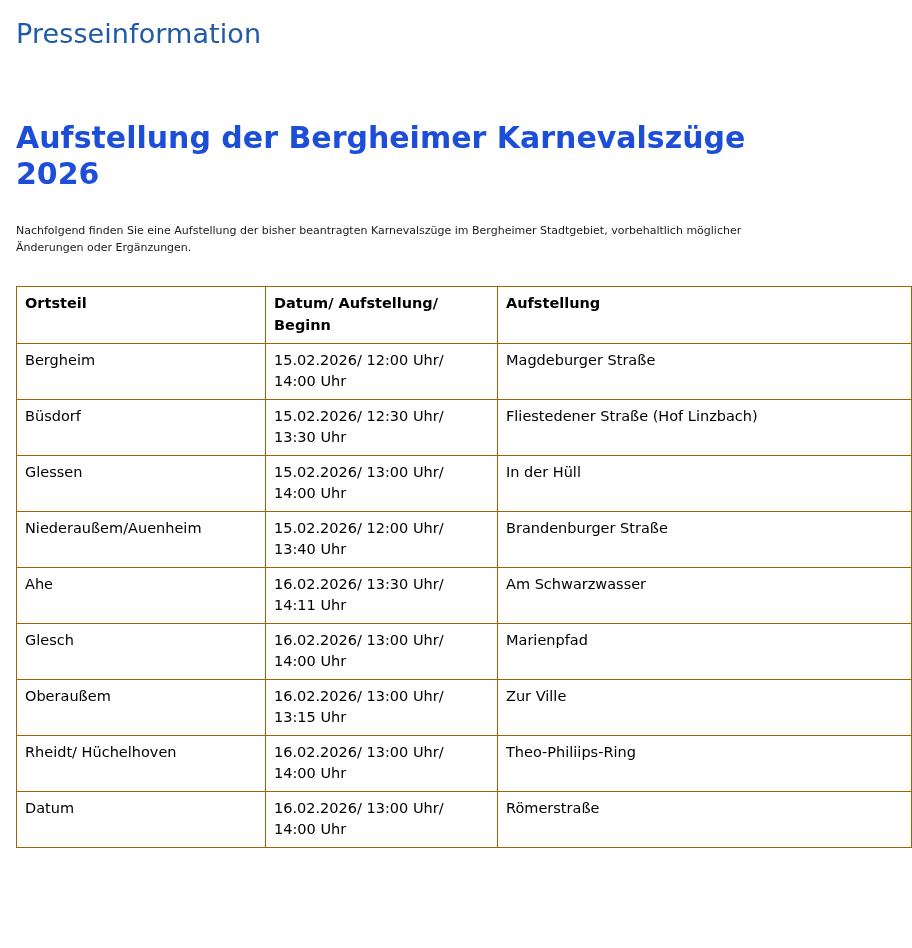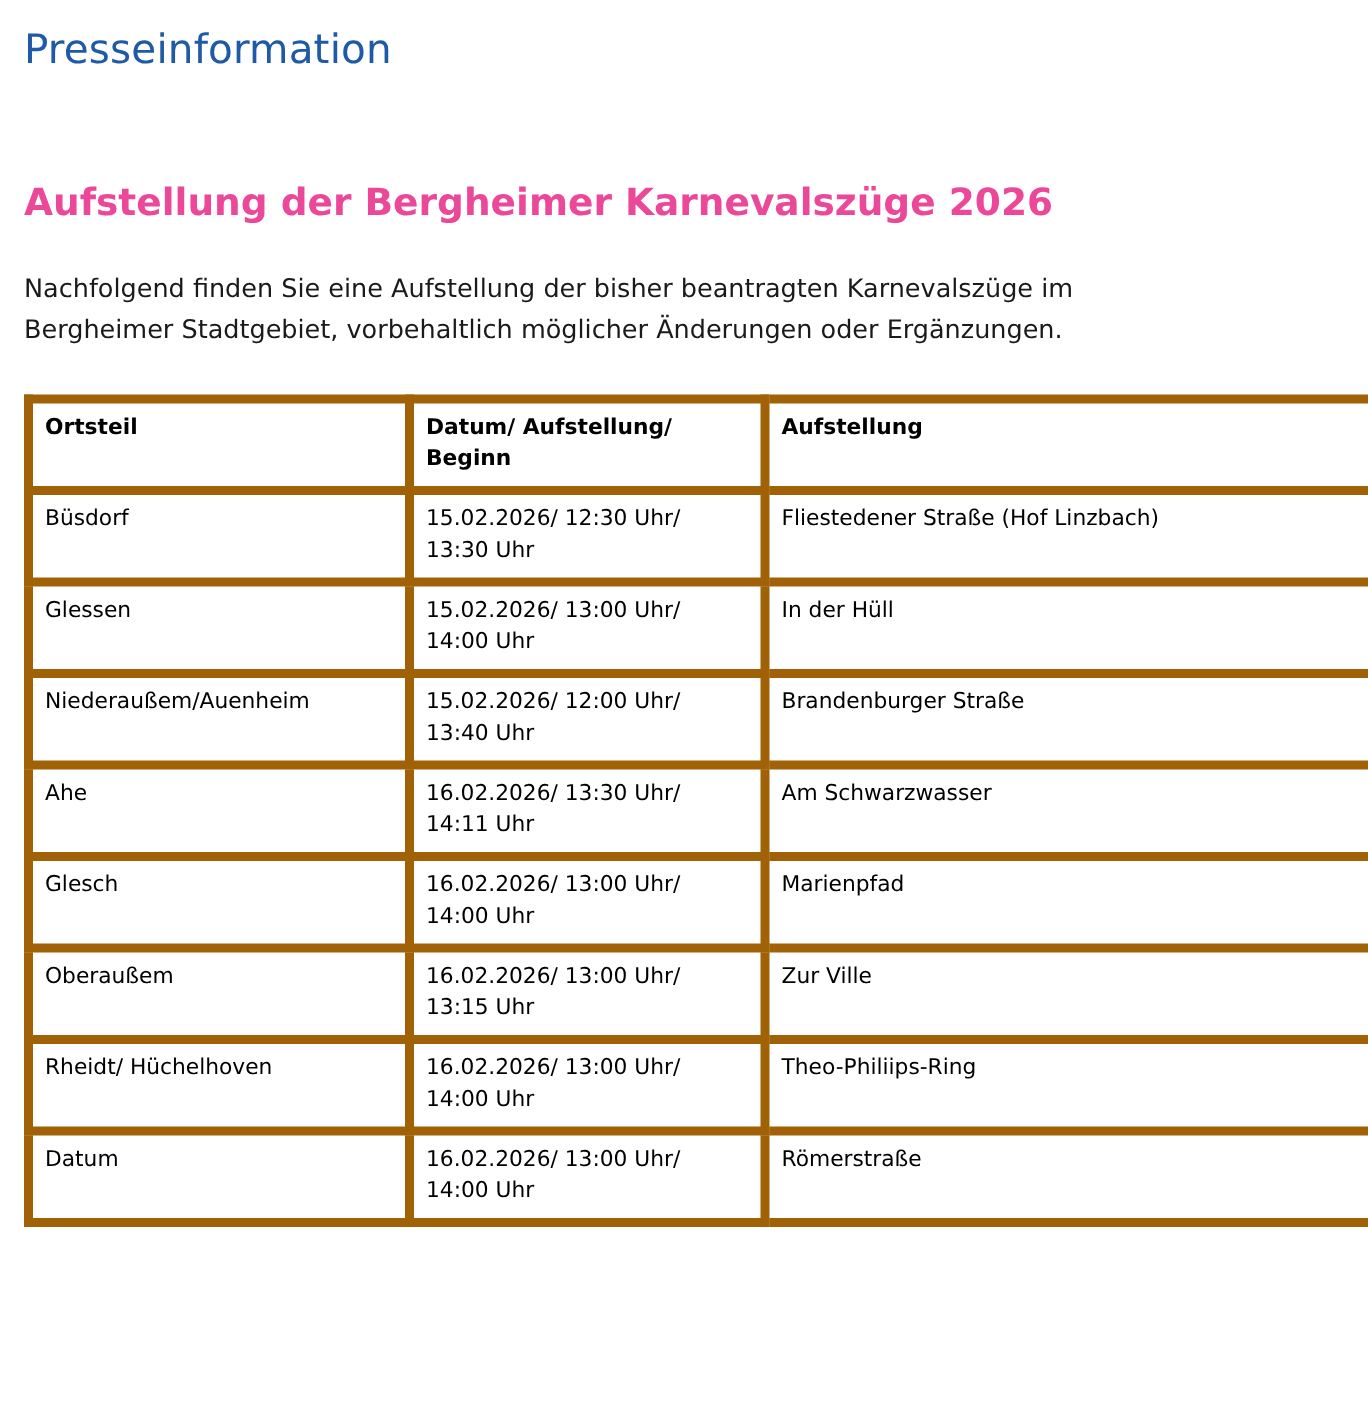--- a/index.html
+++ b/index.html
@@ -20,42 +20,42 @@
   }
   .doc-kicker {
     font-size: 27px;
     color: #1f5aa6;
     font-weight: 400;
     line-height: 1.2;
     margin: 8px 0 0 0;
     letter-spacing: 0.1px;
   }
   .doc-title {
-    font-size: 25px;
+    font-size: 30px;
     font-weight: bold;
-    color: #ec4899;
+    color: #1d4ed8;
     margin: 70px 0 0 0;
     line-height: 1.2;
   }
   .doc-intro {
-    font-size: 17px;
+    font-size: 11px;
     line-height: 1.55;
     margin: 30px 0 0 0;
     color: #1a1a1a;
     max-width: 760px;
   }
   table.schedule {
     border-collapse: collapse;
     margin-top: 30px;
     width: 844px;
     table-layout: fixed;
   }
   table.schedule th,
   table.schedule td {
-    border: 6px solid #a16207;
+    border: 1px solid #a16207;
     vertical-align: top;
     padding: 6px 8px 7px 8px;
     font-size: 14.5px;
     line-height: 1.45;
   }
   table.schedule th {
     font-weight: bold;
     text-align: left;
   }
   .col-ortsteil { width: 232px; }
@@ -79,20 +79,28 @@
       <tr>
         <th class="col-ortsteil">Ortsteil</th>
         <th class="col-datum">
           <span>Datum/ Aufstellung/</span><br>
           <span>Beginn</span>
         </th>
         <th class="col-aufstellung">Aufstellung</th>
       </tr>
     </thead>
     <tbody>
+      <tr>
+        <td>Bergheim</td>
+        <td class="cell-datum">
+          <span>15.02.2026/ 12:00 Uhr/</span>
+          <span class="line2">14:00 Uhr</span>
+        </td>
+        <td>Magdeburger Straße</td>
+      </tr>
       <tr>
         <td>Büsdorf</td>
         <td class="cell-datum">
           <span>15.02.2026/ 12:30 Uhr/</span>
           <span class="line2">13:30 Uhr</span>
         </td>
         <td>Fliestedener Straße (Hof Linzbach)</td>
       </tr>
       <tr>
         <td>Glessen</td>

